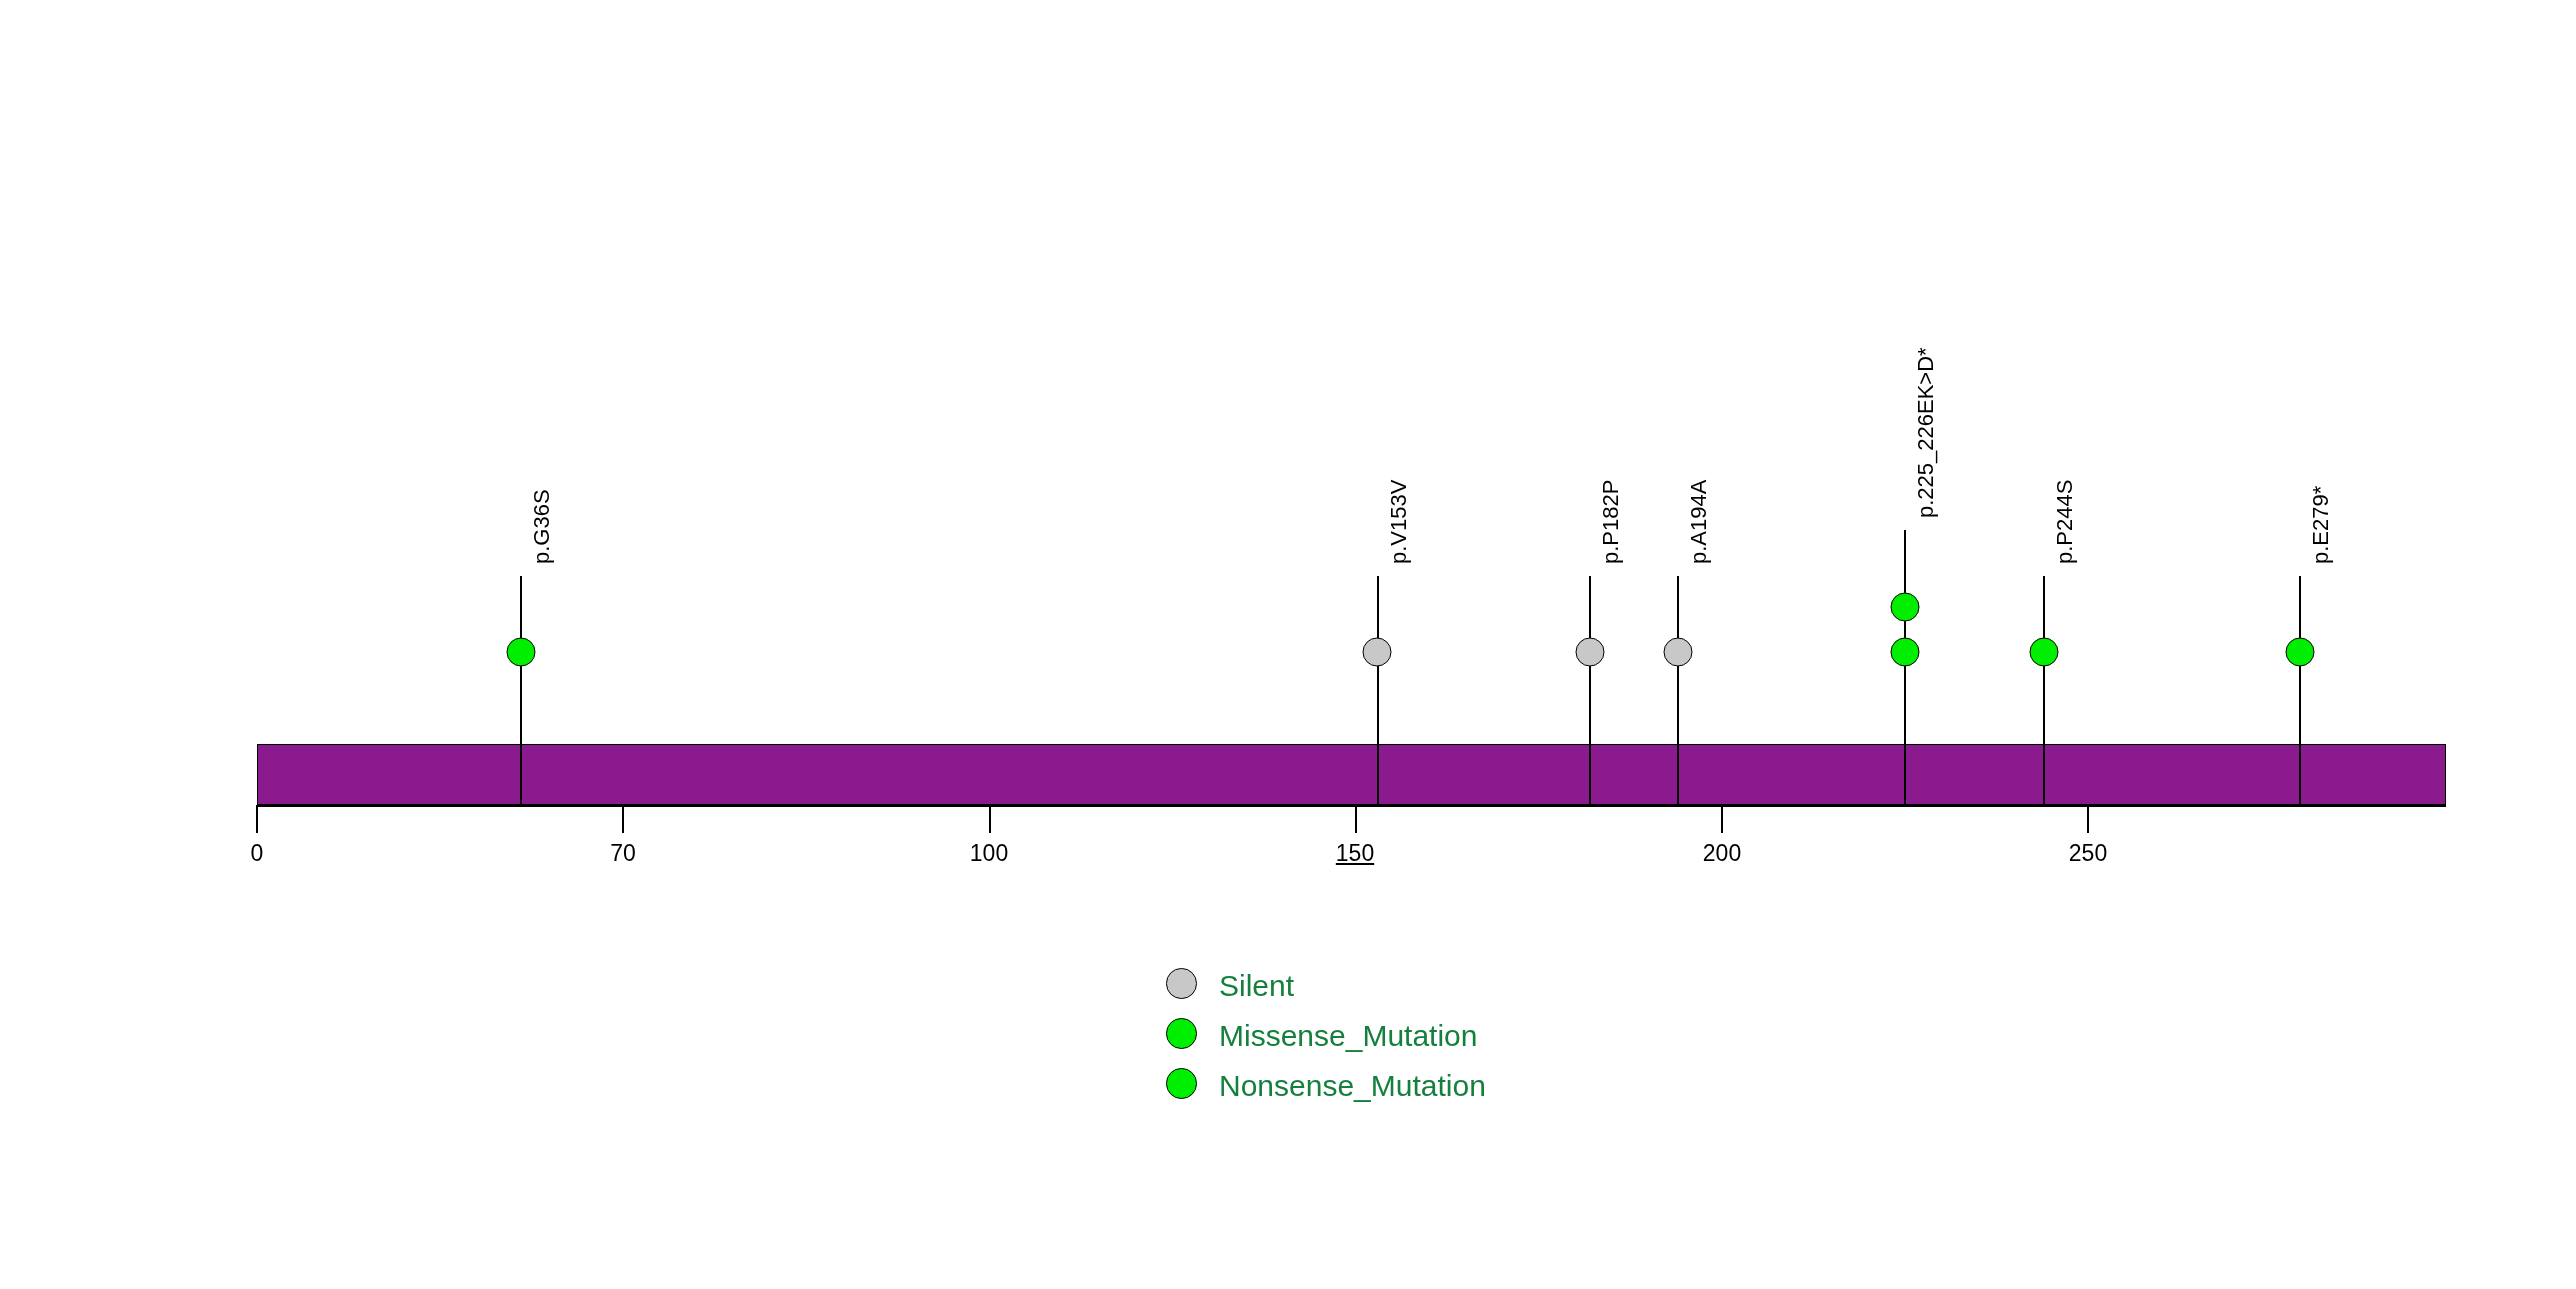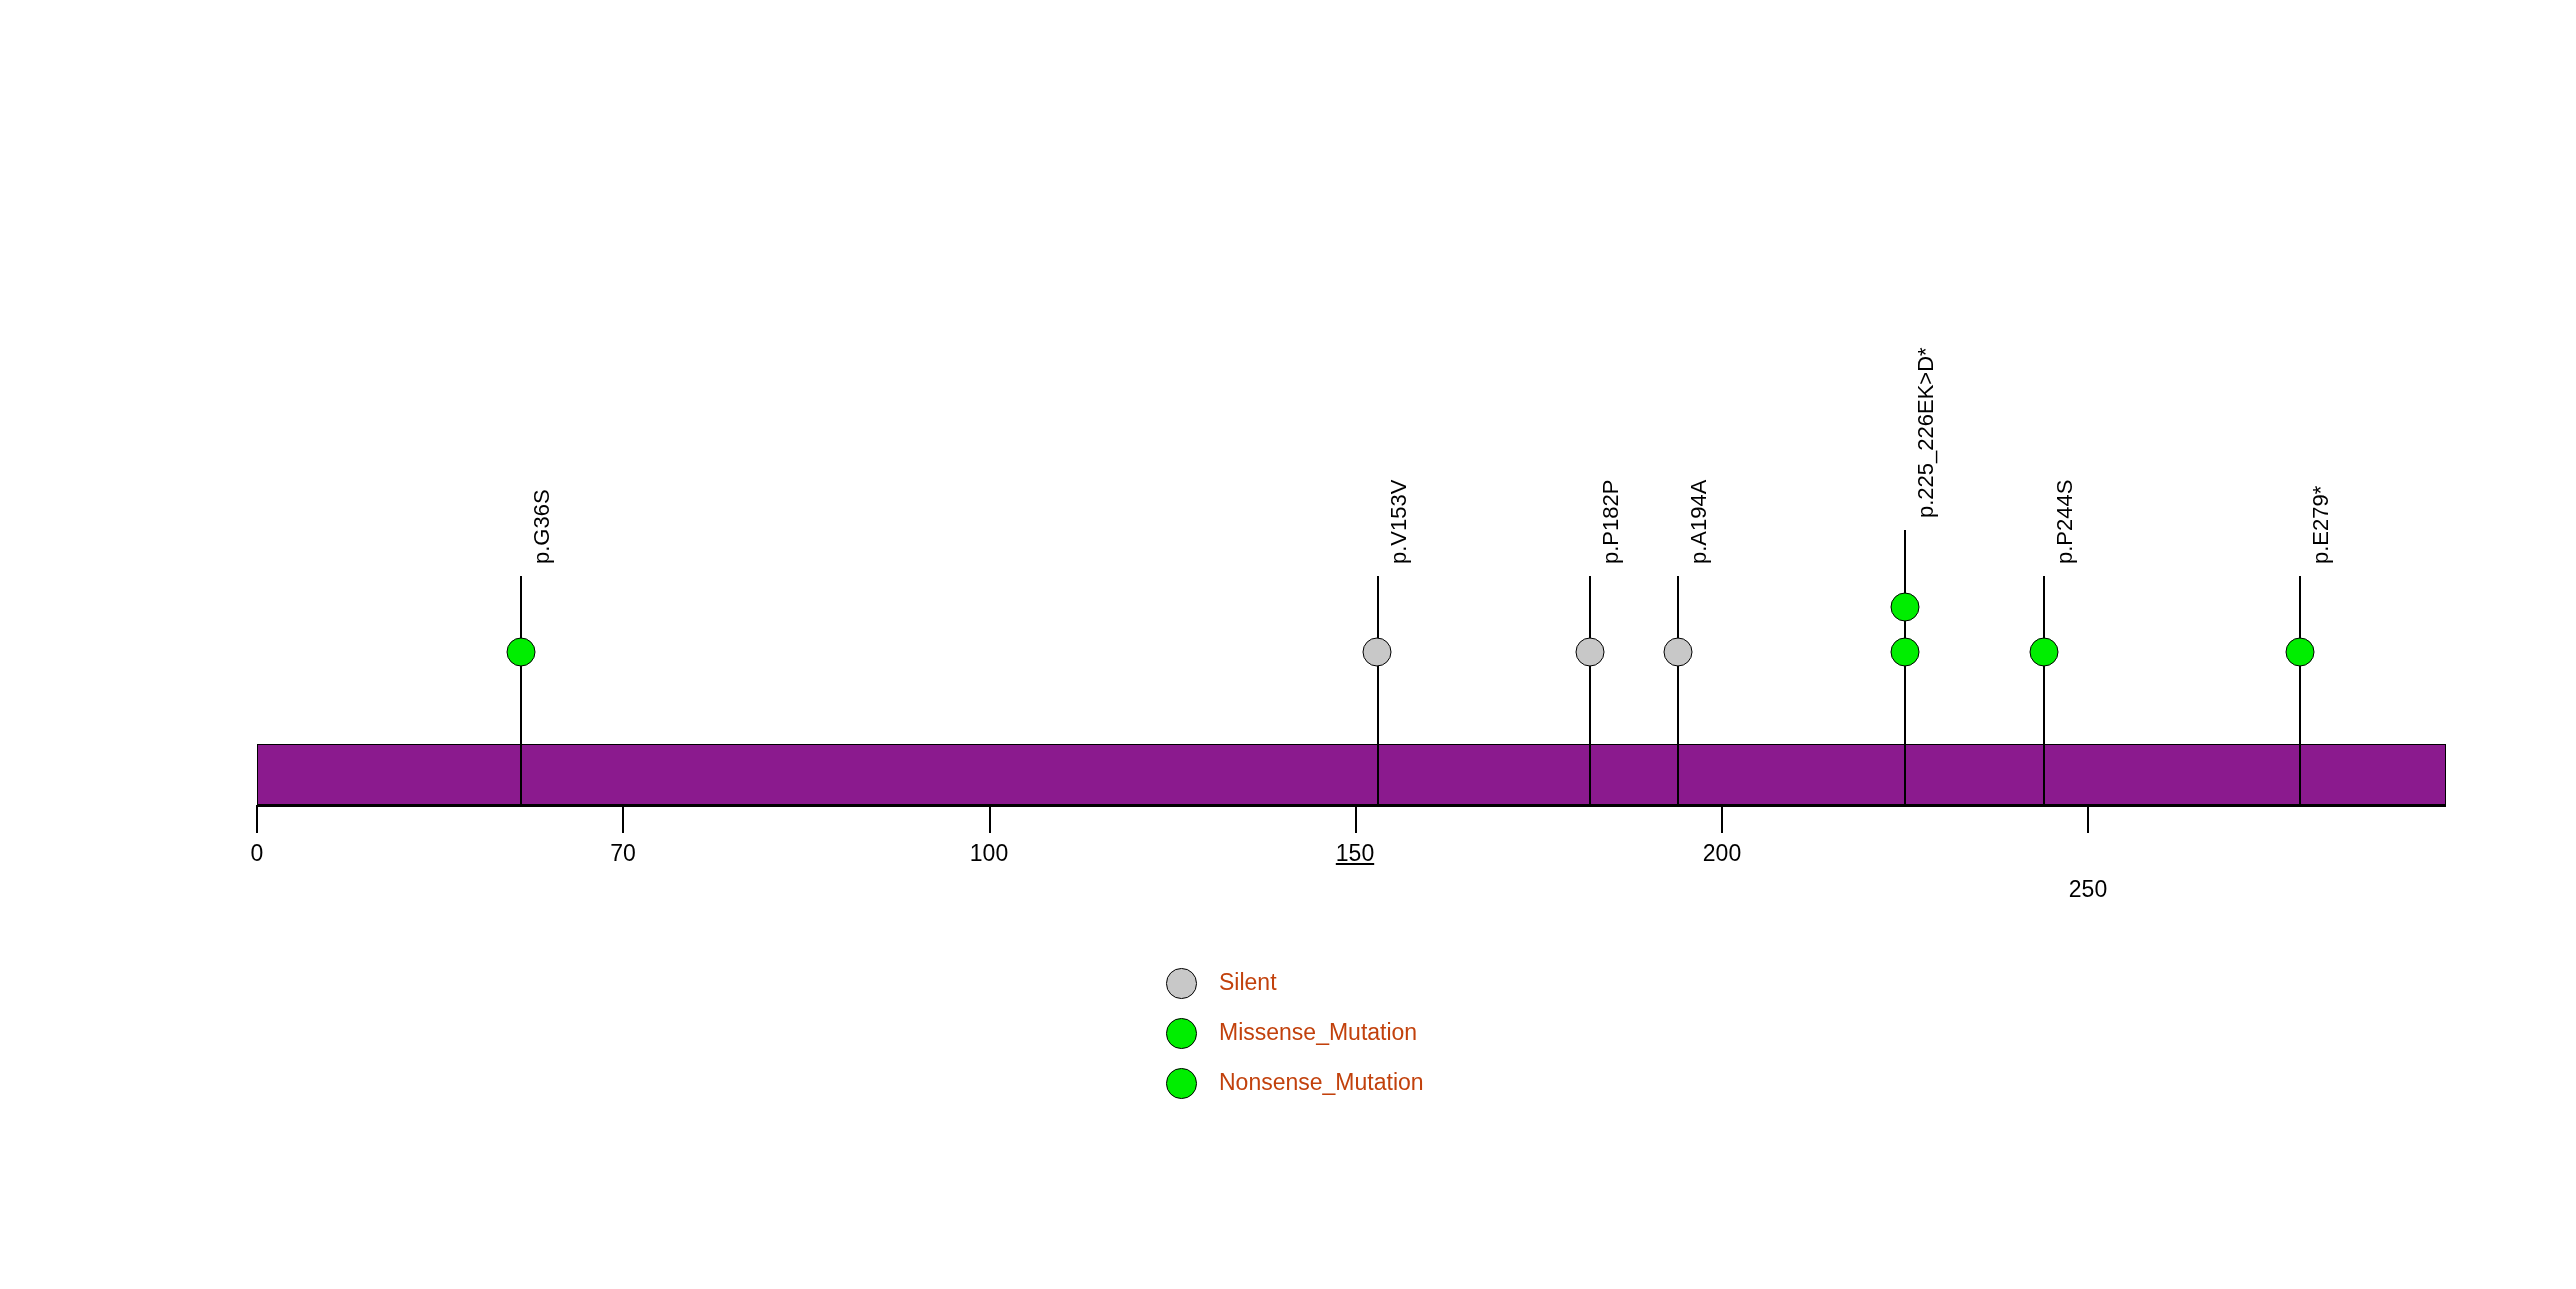--- a/index.html
+++ b/index.html
@@ -76,22 +76,22 @@
     top:8.4px;
     width:30.5px;height:30.5px;
     border-radius:50%;
     box-sizing:border-box;
     border:1.1px solid #000000;
   }
   .legend-label{
     position:absolute;
     left:53px;
     top:9.2px;
-    font-size:23px;
-    color:#c2410c;
+    font-size:30px;
+    color:#15803d;
     white-space:nowrap;
     font-family:"Liberation Sans", sans-serif;
   }
 </style>
 </head>
 <body>
 
 <div id="plot">
 
   <div class="domain-bar" id="domain-bar" style="left: 257px; top: 744px; width: 2189px; height: 61px; background: rgb(139, 26, 142); border-color: rgb(0, 0, 0);"></div>
@@ -102,21 +102,21 @@
       <div class="axis-tick-label" style="left: 257px; top: 840px;">0</div>
       <div class="axis-tick" style="left: 622px; top: 805px; height: 27.5px;"></div>
       <div class="axis-tick-label" style="left: 623px; top: 840px;">70</div>
       <div class="axis-tick" style="left: 989px; top: 805px; height: 27.5px;"></div>
       <div class="axis-tick-label" style="left: 989px; top: 840px; text-align: center;">100</div>
       <div class="axis-tick" style="left: 1355px; top: 805px; height: 27.5px;"></div>
       <div class="axis-tick-label" style="left: 1355px; top: 840px; text-decoration: underline;">150</div>
       <div class="axis-tick" style="left: 1721px; top: 805px; height: 27.5px;"></div>
       <div class="axis-tick-label" style="left: 1722px; top: 840px; text-align: right;">200</div>
       <div class="axis-tick" style="left: 2087px; top: 805px; height: 27.5px;"></div>
-      <div class="axis-tick-label" style="left: 2088px; top: 876px;">250</div>
+      <div class="axis-tick-label" style="left: 2088px; top: 840px;">250</div>
     </div>
 
   <div id="lollipops-layer">
       <div class="lolli-stem" style="left: 520px; top: 576px; height: 229px;"></div>
       <div class="lolli-dot" style="left: 521px; top: 652px; width: 29px; height: 29px; background: rgb(0, 238, 0);"></div>
       <div class="lolli-label" style="left: 529px; top: 564px;">p.G36S</div>
       <div class="lolli-stem" style="left: 1377px; top: 576px; height: 229px;"></div>
       <div class="lolli-dot" style="left: 1377px; top: 652px; width: 29px; height: 29px; background: rgb(200, 200, 200);"></div>
       <div class="lolli-label" style="left: 1386px; top: 564px;">p.V153V</div>
       <div class="lolli-stem" style="left: 1589px; top: 576px; height: 229px;"></div>

